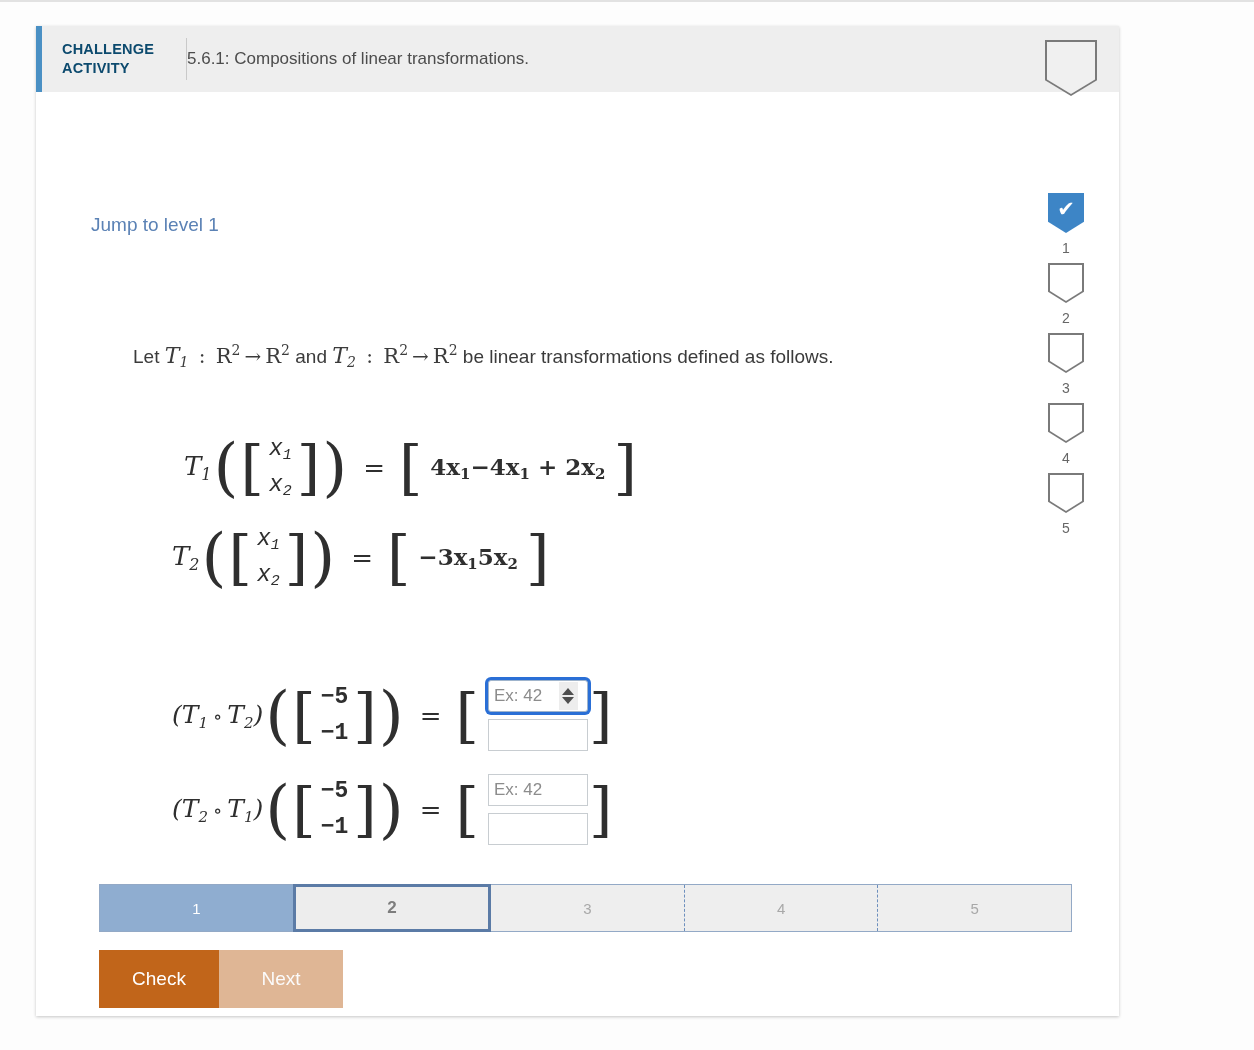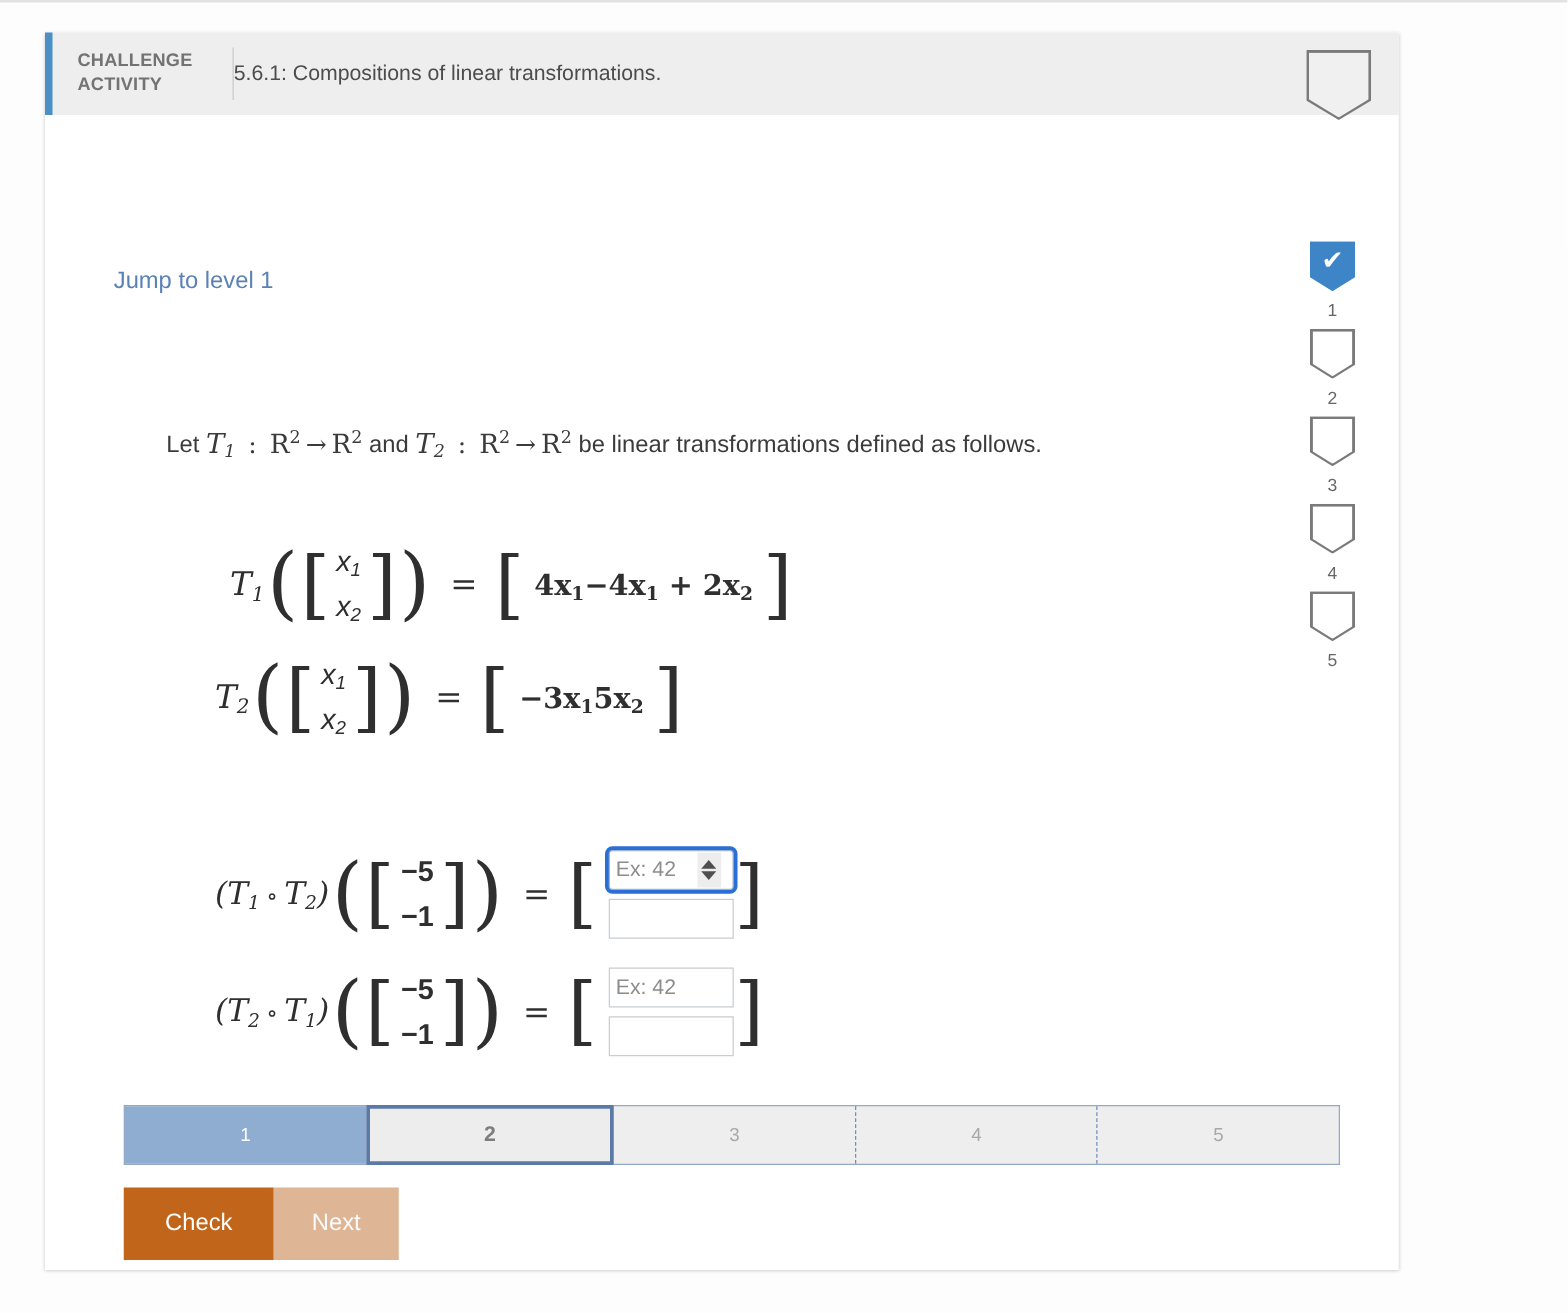--- a/index.html
+++ b/index.html
@@ -45,21 +45,21 @@
   .header-accent {
     position: absolute;
     left: 0; top: 0;
     width: 6px;
     height: 66px;
     background: #4a90c4;
   }
   .header-kicker {
     margin-left: 26px;
     width: 120px;
-    color: #737373;
+    color: #0c4a6e;
     font-size: 14.5px;
     font-weight: bold;
     line-height: 1.33;
     letter-spacing: 0.2px;
   }
   .header-divider {
     width: 1px;
     height: 42px;
     background: #c9c9c9;
     margin-left: 4px;
@@ -203,21 +203,21 @@
     color: #2f2f2f;
   }
   .vec {
     display: inline-flex;
     flex-direction: column;
     align-items: center;
     justify-content: center;
     padding: 0 5px;
   }
   .vec-row {
-    font-family: Liberation Sans, sans-serif;
+    font-family: Liberation Mono, monospace;
     font-style: italic;
     font-size: 23px;
     line-height: 1.55;
     white-space: nowrap;
   }
   .vec-row .sub { font-size: 15px; vertical-align: -0.28em; }
   .vec-row.bold-num {
     font-style: normal;
     font-weight: bold;
     font-size: 23px;
@@ -346,21 +346,21 @@
     font-size: 19px;
     cursor: pointer;
     padding: 0;
   }
   .btn-check {
     width: 120px;
     height: 58px;
     background: #c1651a;
   }
   .btn-next {
-    width: 100px;
+    width: 124px;
     height: 58px;
     background: #dfb695;
     color: #fbfbfb;
     cursor: default;
   }
 </style>
 </head>
 <body>
 
 <div class="page-top-rule"></div>

